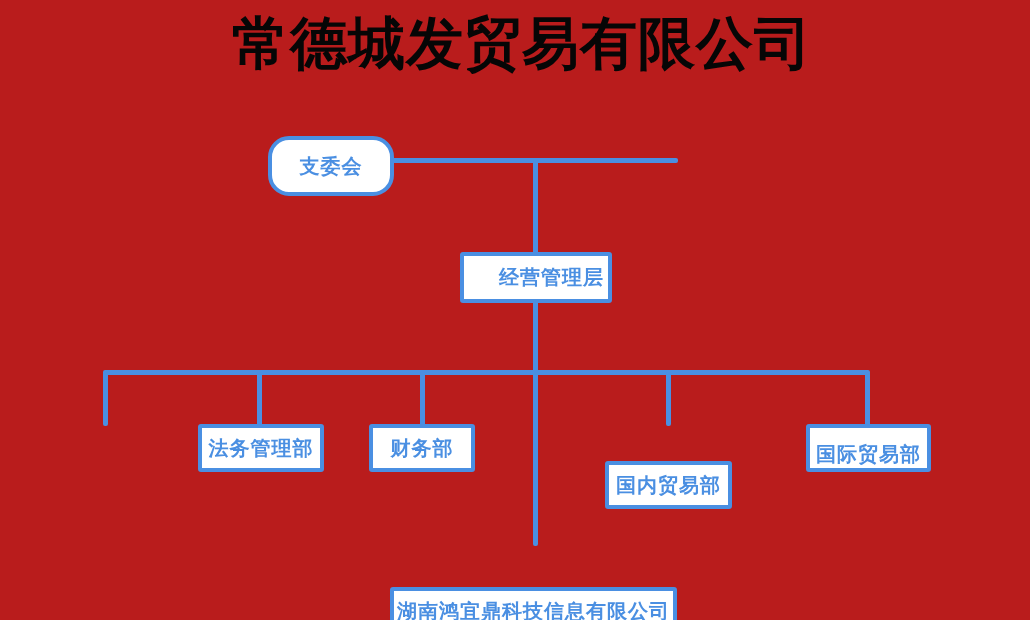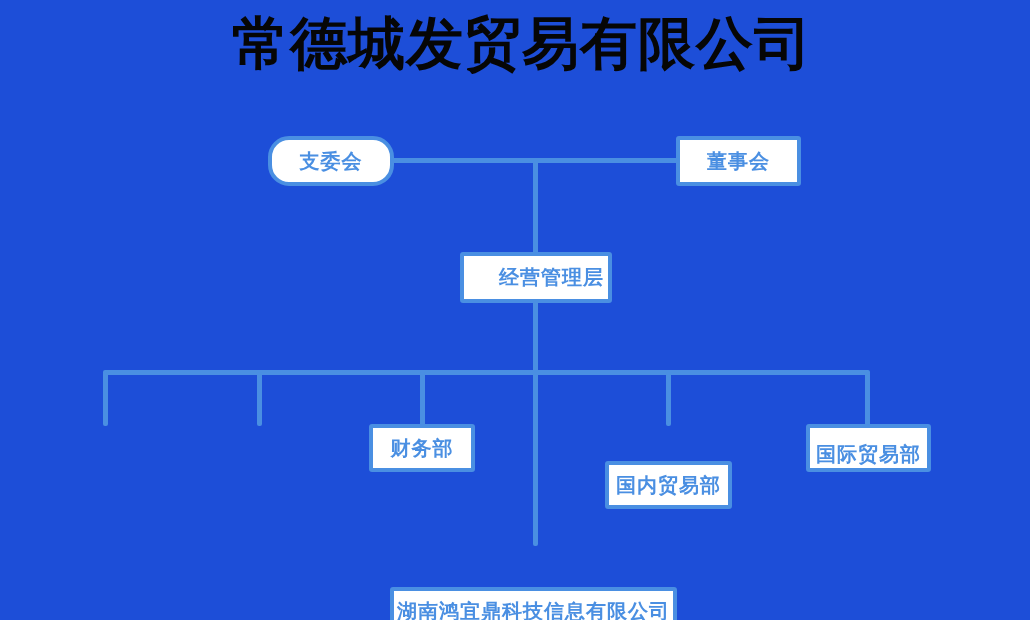--- a/index.html
+++ b/index.html
@@ -3,21 +3,21 @@
 <meta charset="utf-8">
 <style>
   * { margin: 0; padding: 0; box-sizing: border-box; }
   html, body { width: 1030px; height: 620px; background: #ffffff; overflow: hidden; }
   body { font-family: "Liberation Sans", sans-serif; position: relative; }
 
   .canvas {
     position: absolute;
     left: 0; top: 0;
     width: 1030px; height: 620px;
-    background: #1d4ed8;
+    background: #b91c1c;
   }
 
   .chart-title {
     position: absolute;
     left: 0;
     top: 10px;
     width: 1044px;
     text-align: center;
     font-family: "Liberation Serif", "DejaVu Serif", serif;
     font-weight: 700;
@@ -45,21 +45,21 @@
   }
 
   .line {
     position: absolute;
     background: #4a8fe2;
     border-radius: 2px;
     z-index: 1;
   }
 
   
-  .node-branch-committee   { left: 268px; top: 136px; width: 126px; height: 50px; border-radius: 21px; }
+  .node-branch-committee   { left: 268px; top: 136px; width: 126px; height: 60px; border-radius: 21px; }
   .node-board-of-directors { left: 676px; top: 136px; width: 125px; height: 50px; }
   
   .node-management         { left: 460px; top: 252px; width: 152px; height: 51px; padding-left: 31px; }
   
   .node-dept-general             { left:  52px; top: 424px; width: 104px; height: 48px; }
   .node-dept-legal               { left: 198px; top: 424px; width: 126px; height: 48px; }
   .node-dept-finance             { left: 369px; top: 424px; width: 106px; height: 48px; }
   .node-dept-domestic-trade      { left: 605px; top: 424px; width: 127px; height: 48px; margin-top: 37px; }
   .node-dept-international-trade { left: 806px; top: 424px; width: 125px; height: 48px; align-items: flex-end; }
   
@@ -89,28 +89,28 @@
   <div class="line line-distribution"></div>
   <div class="line line-drop-general"></div>
   <div class="line line-drop-legal"></div>
   <div class="line line-drop-finance"></div>
   <div class="line line-drop-domestic"></div>
   <div class="line line-drop-international"></div>
 
   <div class="node node-branch-committee">
     <span>支委会</span>
   </div>
-  <div class="node node-board-of-directors">
-    <span>董事会</span>
-  </div>
 
   <div class="node node-management">
     <span>经营管理层</span>
   </div>
 
+  <div class="node node-dept-legal">
+    <span>法务管理部</span>
+  </div>
   <div class="node node-dept-finance">
     <span>财务部</span>
   </div>
   <div class="node node-dept-domestic-trade">
     <span>国内贸易部</span>
   </div>
   <div class="node node-dept-international-trade">
     <span>国际贸易部</span>
   </div>
 

